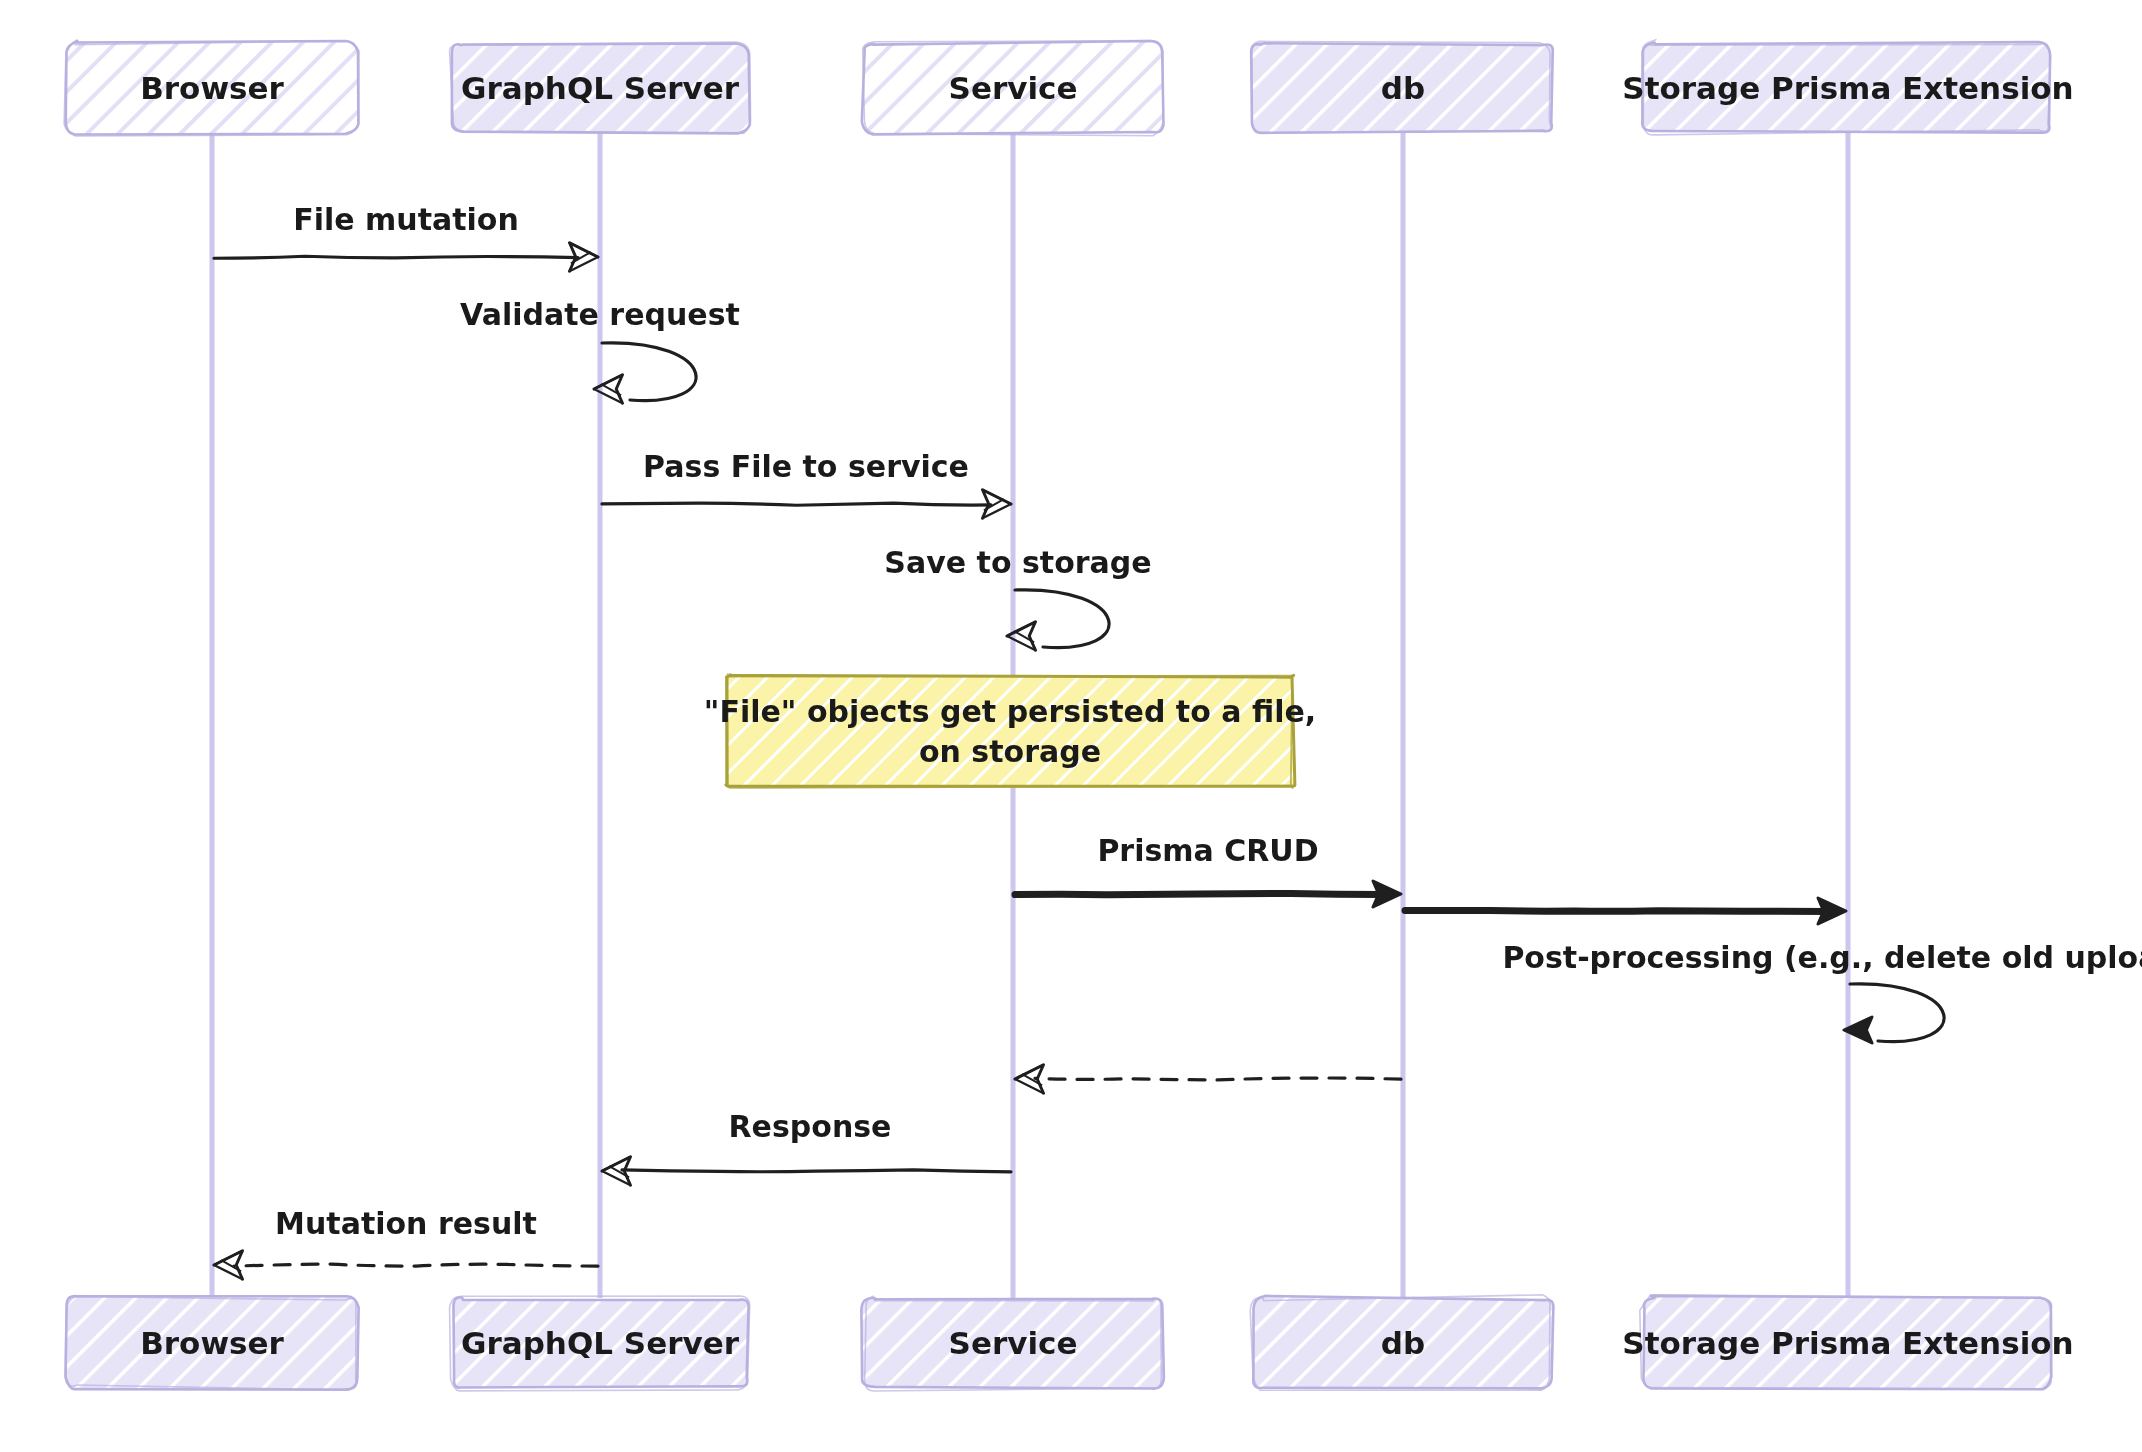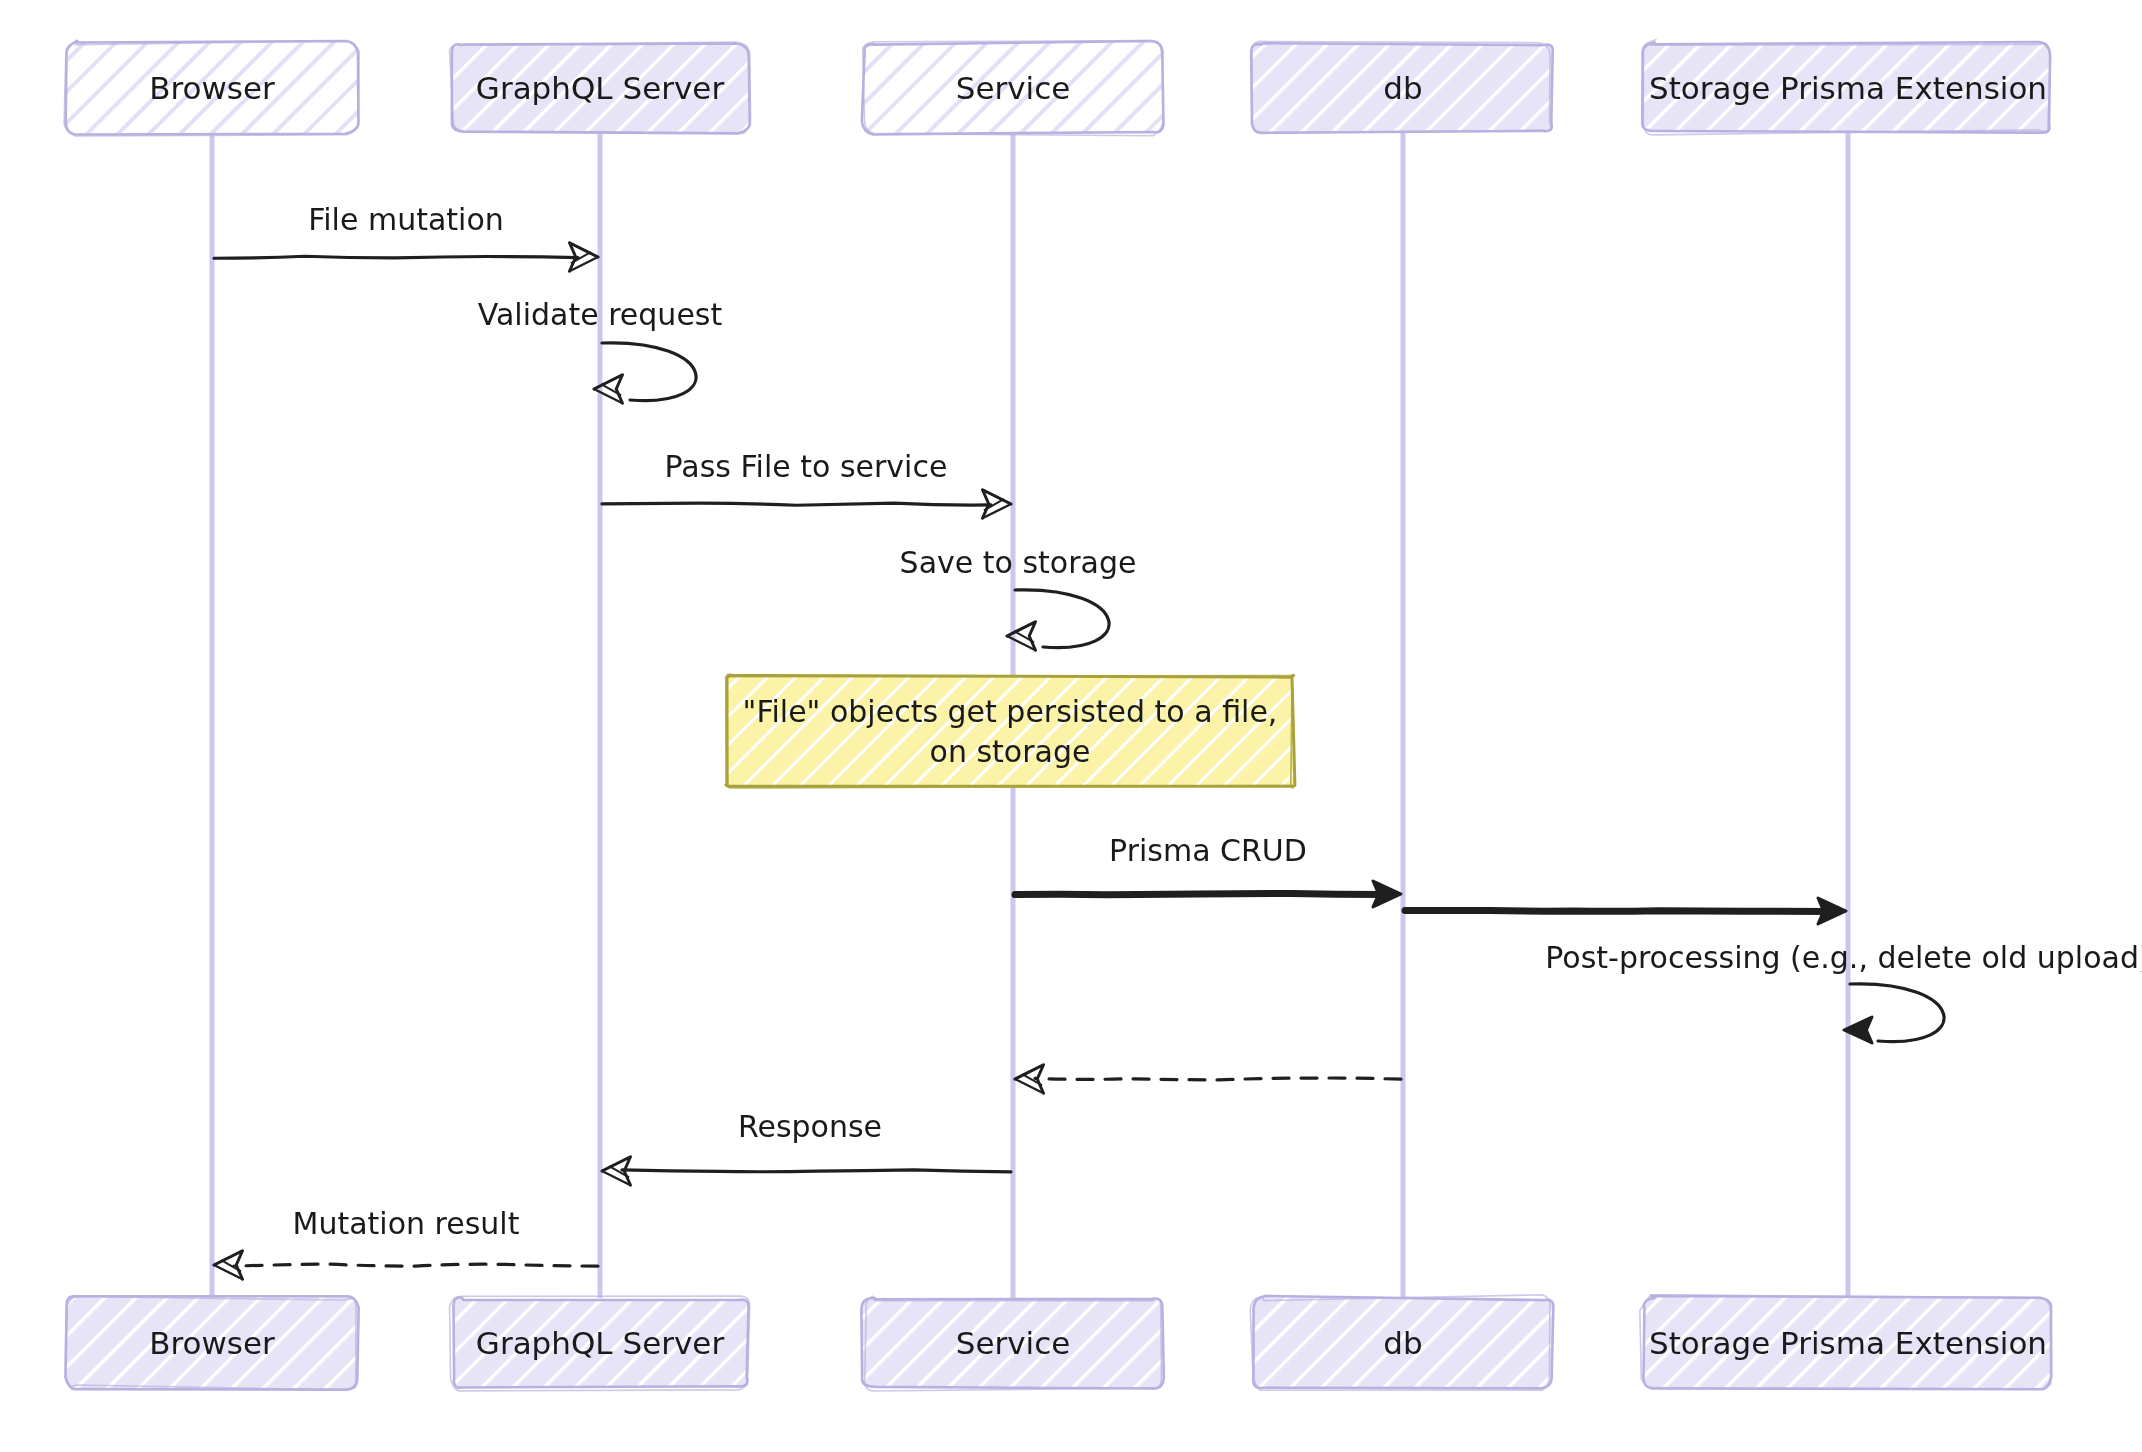--- a/index.html
+++ b/index.html
@@ -13,20 +13,21 @@
     width: 2142px;
     height: 1452px;
     overflow: hidden;
     position: relative;
   }
   #stage {
     position: relative;
     width: 2066px;
     height: 1452px;
     background: #ffffff;
+    font-weight: bold;
   }
   #diagram {
     position: absolute;
     left: 0;
     top: 0;
     width: 2142px;
     height: 1452px;
   }
   .lbl {
     font-family: "DejaVu Sans", sans-serif;

